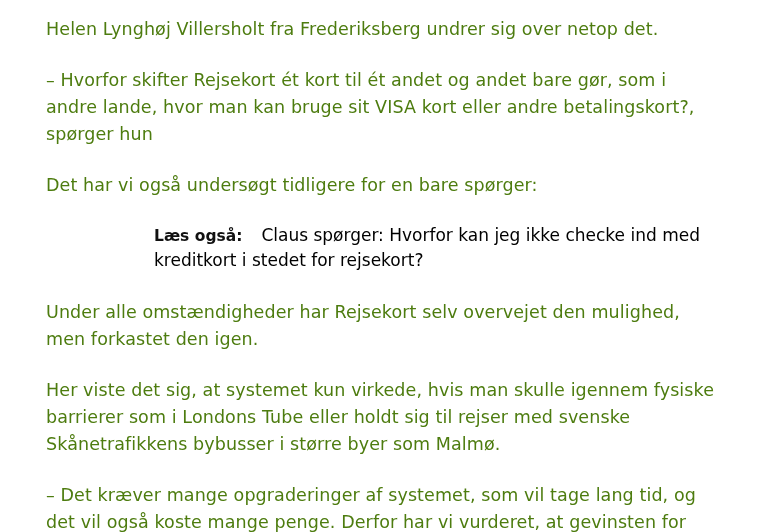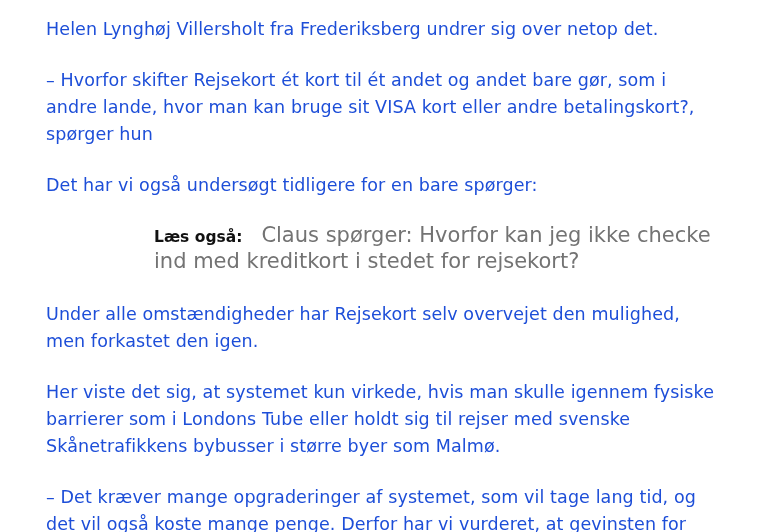--- a/index.html
+++ b/index.html
@@ -16,42 +16,42 @@
   }
   .article {
     box-sizing: border-box;
     width: 759px;
     padding: 8px 44px 0 46px;
   }
   .para {
     font-size: 17.5px;
     line-height: 27px;
     margin: 0 0 24px 0;
-    color: #1d4ed8;
+    color: #4d7c0f;
     letter-spacing: 0.1px;
     max-width: 672px;
   }
   .para.first {
     margin-top: 8px;
   }
   .readmore {
     margin: 0 0 26px 0;
     padding-left: 108px;
     max-width: 660px;
   }
   .readmore-label {
     font-size: 15.5px;
     font-weight: bold;
     color: #111111;
     margin-right: 19px;
   }
   .readmore-link {
-    font-size: 21px;
+    font-size: 17px;
     line-height: 24px;
-    color: #737373;
+    color: #000000;
     text-decoration: none;
     cursor: pointer;
   }
   .readmore-inner {
     line-height: 24px;
   }
 </style>
 </head>
 <body>
 

